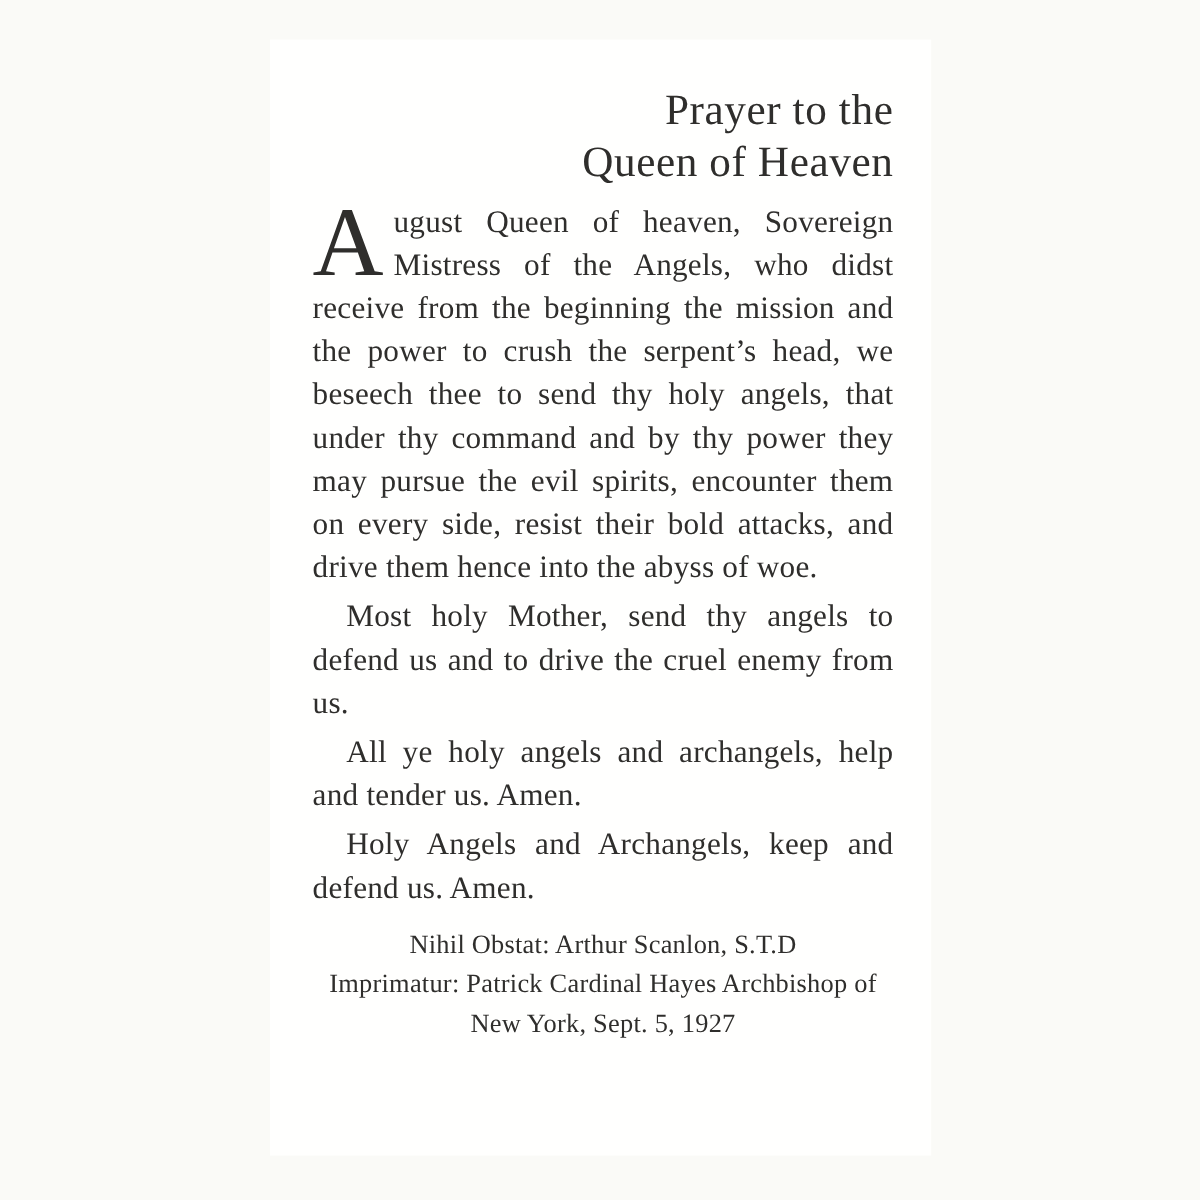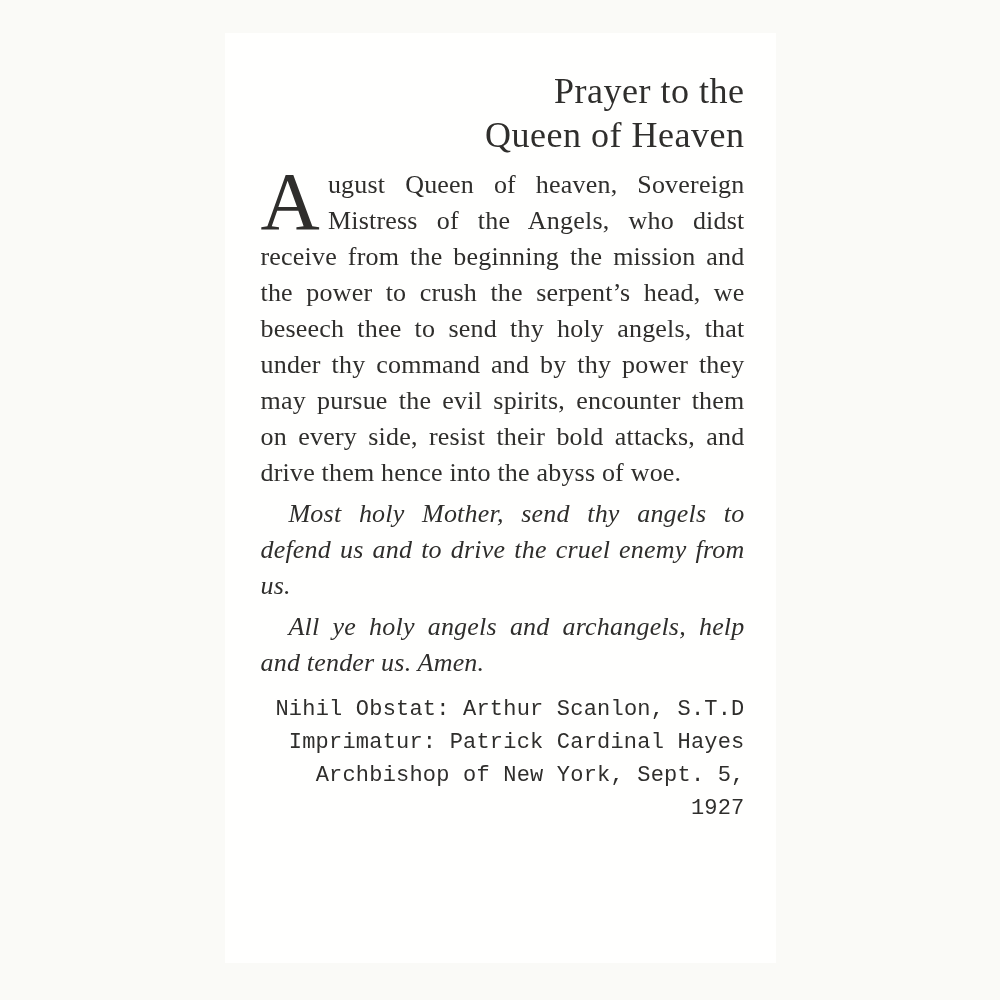--- a/index.html
+++ b/index.html
@@ -32,56 +32,56 @@
     margin-bottom: 10px;
     color: var(--ink);
   }
   .body-text p {
     font-size: 26px;
     line-height: 36px;
     text-align: justify;
     margin-bottom: 5px;
     letter-spacing: 0.2px;
   }
-  .body-text p.indented { text-indent: 28px; font-style: italic; }
+  .body-text p.indented { text-indent: 28px; }
   .dropcap {
     float: left;
     font-size: 82px;
     line-height: 62px;
     padding: 4px 8px 0 0;
     font-weight: normal;
     color: var(--ink);
   }
   .footer {
     margin-top: 12px;
   }
   .footer p {
     font-size: 22px;
     line-height: 33px;
-    text-align: right;
+    text-align: center;
     letter-spacing: 0.2px;
-    font-family: Liberation Mono, monospace;
   }
 </style>
 </head>
 <body>
 
 <div class="card">
 
   <h1 class="title">
     <span>Prayer to the</span><br>
     <span>Queen of Heaven</span>
   </h1>
 
   <div class="body-text">
     <p>
       <span class="dropcap">A</span><span>ugust Queen of heaven, Sovereign Mistress of the Angels, who didst receive from the beginning the mission and the power to crush the serpent’s head, we beseech thee to send thy holy angels, that under thy command and by thy power they may pursue the evil spirits, encounter them on every side, resist their bold attacks, and drive them hence into the abyss of woe.</span>
     </p>
     <p class="indented">Most holy Mother, send thy angels to defend us and to drive the cruel enemy from us.</p>
     <p class="indented">All ye holy angels and archangels, help and tender us. Amen.</p>
+    <p class="indented">Holy Angels and Archangels, keep and defend us. Amen.</p>
   </div>
 
   <div class="footer">
     <p>Nihil Obstat: Arthur Scanlon, S.T.D</p>
     <p>Imprimatur: Patrick Cardinal Hayes Archbishop of New York, Sept. 5, 1927</p>
   </div>
 
 </div>
 
 </body></html>

